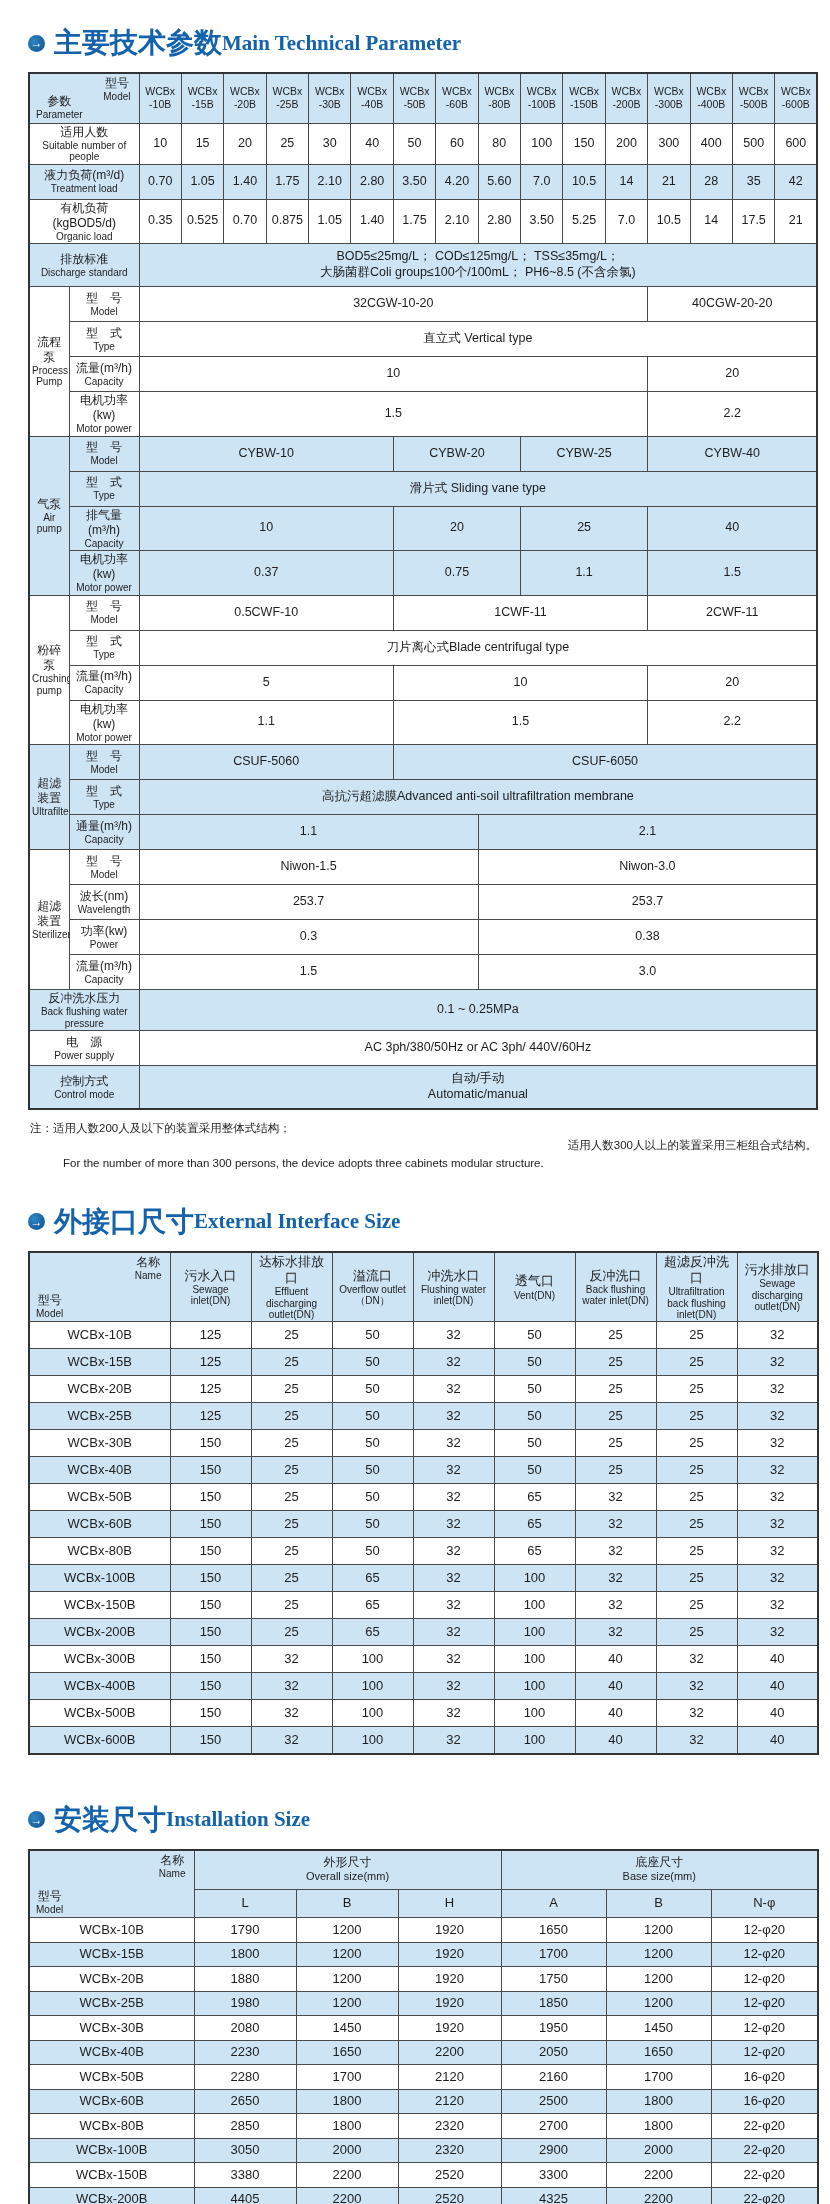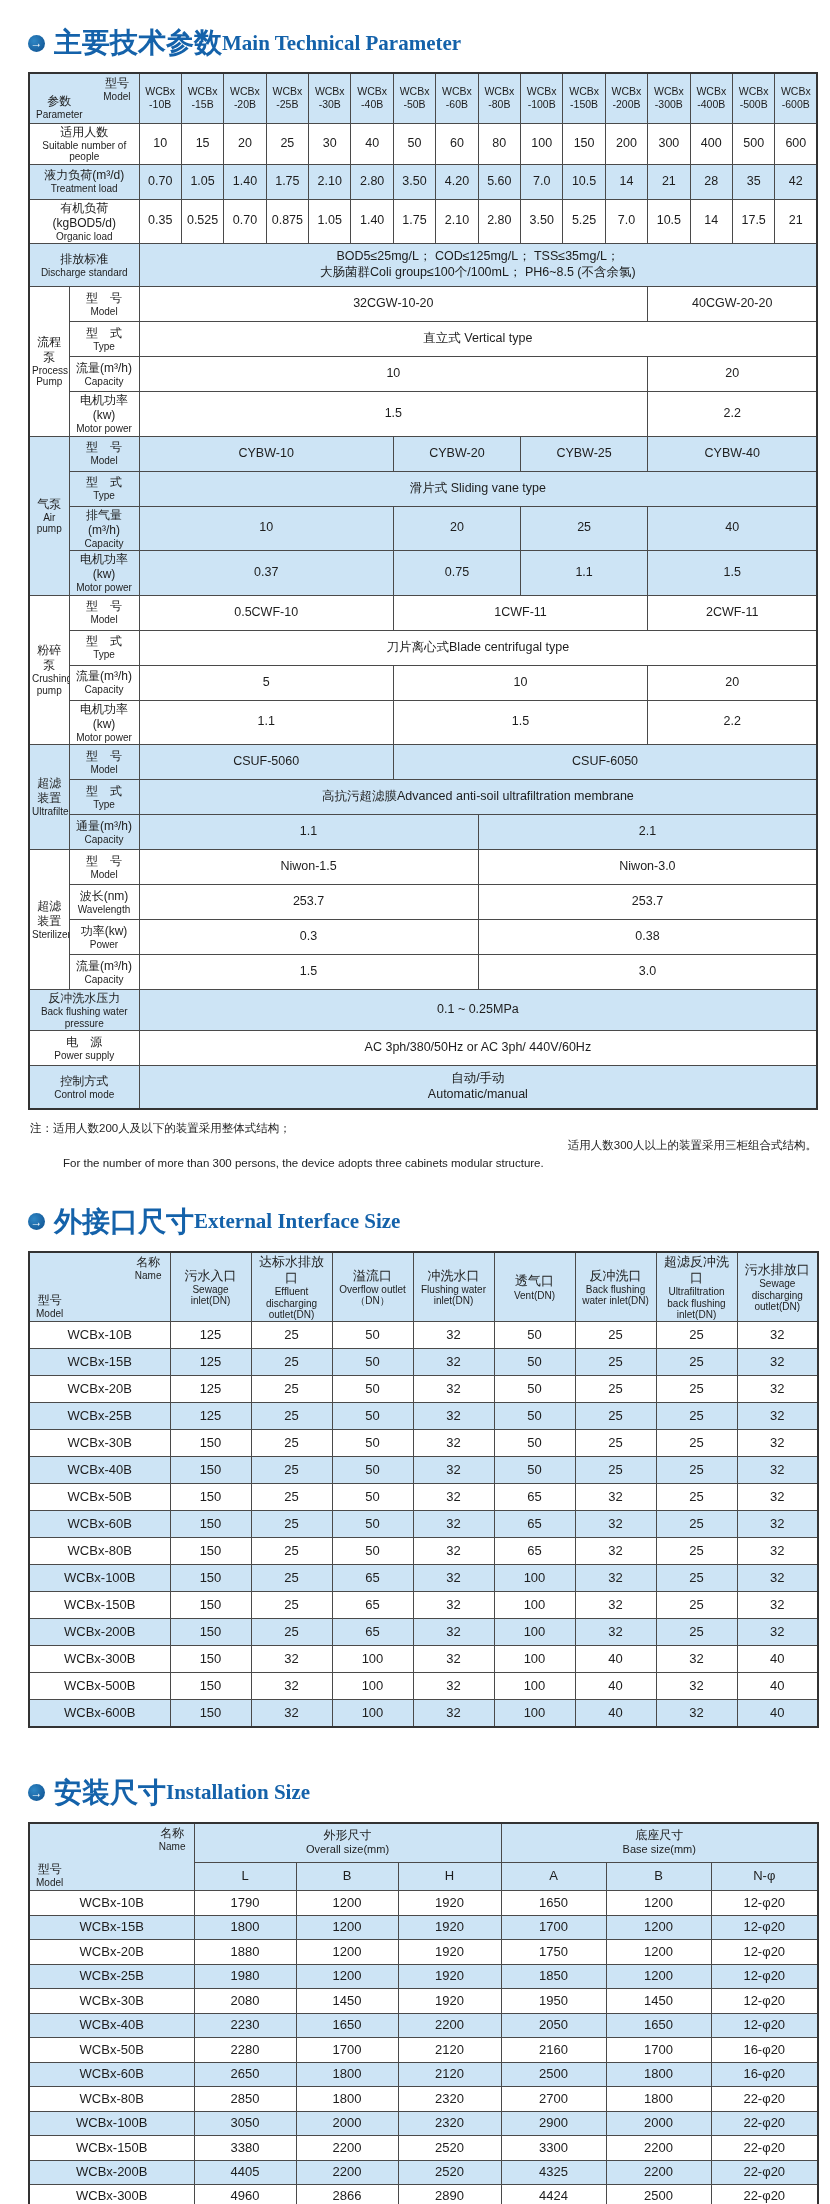--- a/index.html
+++ b/index.html
@@ -615,20 +615,31 @@
           <td class="val">25</td>
           <td class="val">65</td>
           <td class="val">32</td>
           <td class="val">100</td>
           <td class="val">32</td>
           <td class="val">25</td>
           <td class="val">32</td>
         </tr>
         <tr>
           <td class="model">WCBx-300B</td>
+          <td class="val">150</td>
+          <td class="val">32</td>
+          <td class="val">100</td>
+          <td class="val">32</td>
+          <td class="val">100</td>
+          <td class="val">40</td>
+          <td class="val">32</td>
+          <td class="val">40</td>
+        </tr>
+        <tr class="shade">
+          <td class="model">WCBx-400B</td>
           <td class="val">150</td>
           <td class="val">32</td>
           <td class="val">100</td>
           <td class="val">32</td>
           <td class="val">100</td>
           <td class="val">40</td>
           <td class="val">32</td>
           <td class="val">40</td>
         </tr>
         <tr>

